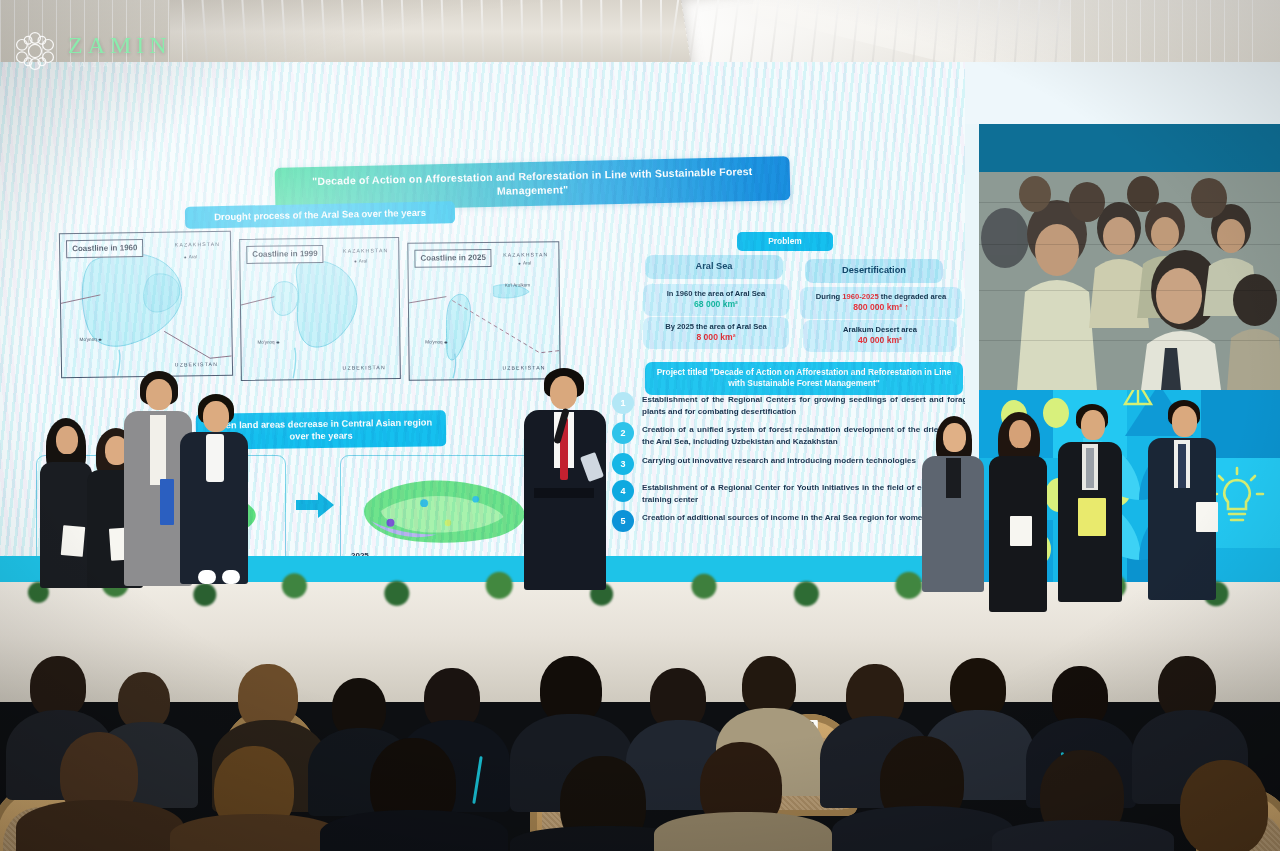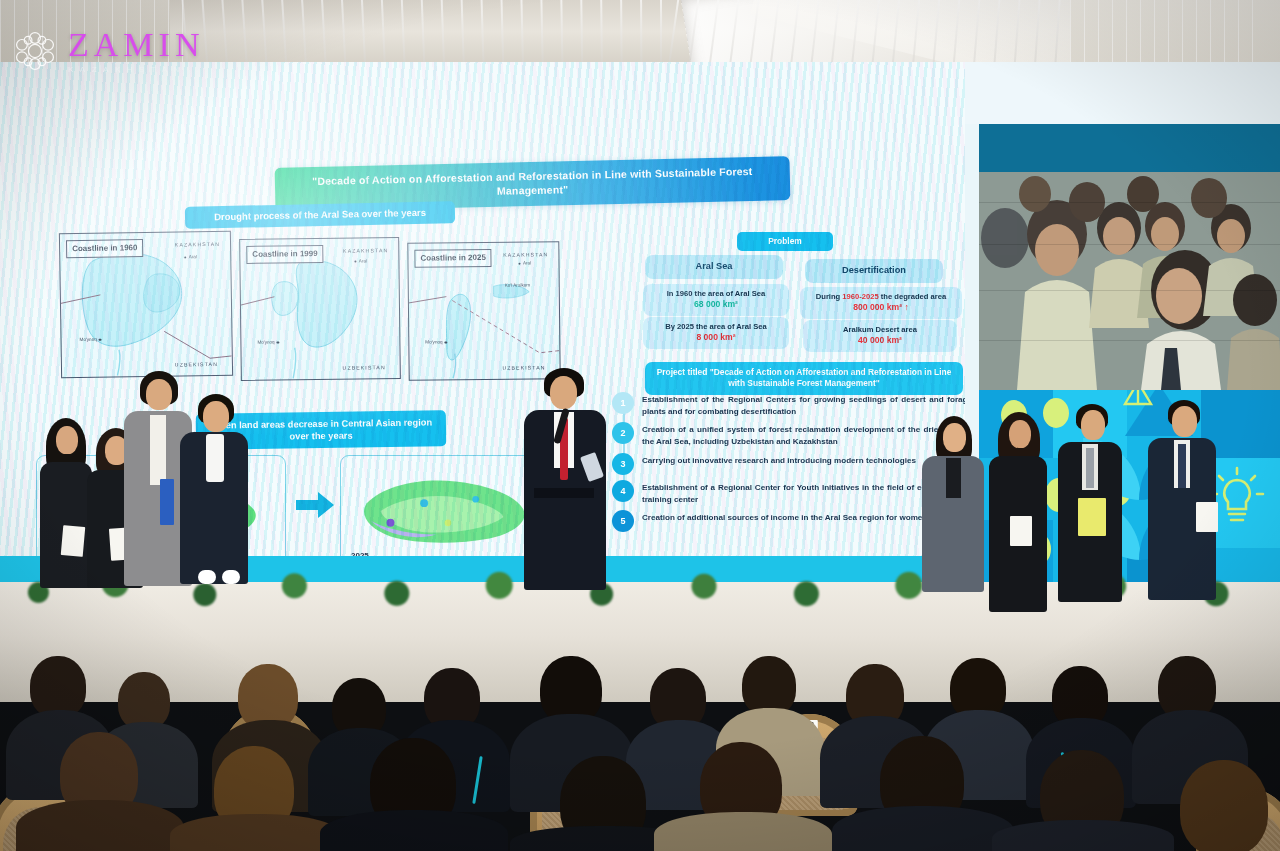--- a/index.html
+++ b/index.html
@@ -53,22 +53,22 @@
   
   .logo{
     position:absolute;left:12px;top:22px;width:220px;height:58px;
     display:flex;align-items:center;gap:10px;z-index:40;
     opacity:.94;
   }
   .logo .emblem{width:46px;height:46px;position:relative;flex:0 0 auto;}
   .logo .emblem svg{width:100%;height:100%;}
   .logo .wordmark{display:flex;flex-direction:column;line-height:1;}
   .logo .zamin{
-    font-family:"Liberation Serif",serif;font-size:34px;letter-spacing:5px;
-    color:#d946ef;font-weight:400;
+    font-family:"Liberation Serif",serif;font-size:24px;letter-spacing:5px;
+    color:#86efac;font-weight:400;
     text-shadow:0 1px 4px rgba(0,0,0,.22);
   }
   .logo .found{
     font-size:8px;letter-spacing:6.5px;color:#f2f4f6;margin-top:4px;
     opacity:.62;
   }
 
   
   .screen{
     position:absolute;left:0;top:62px;width:1280px;height:520px;

